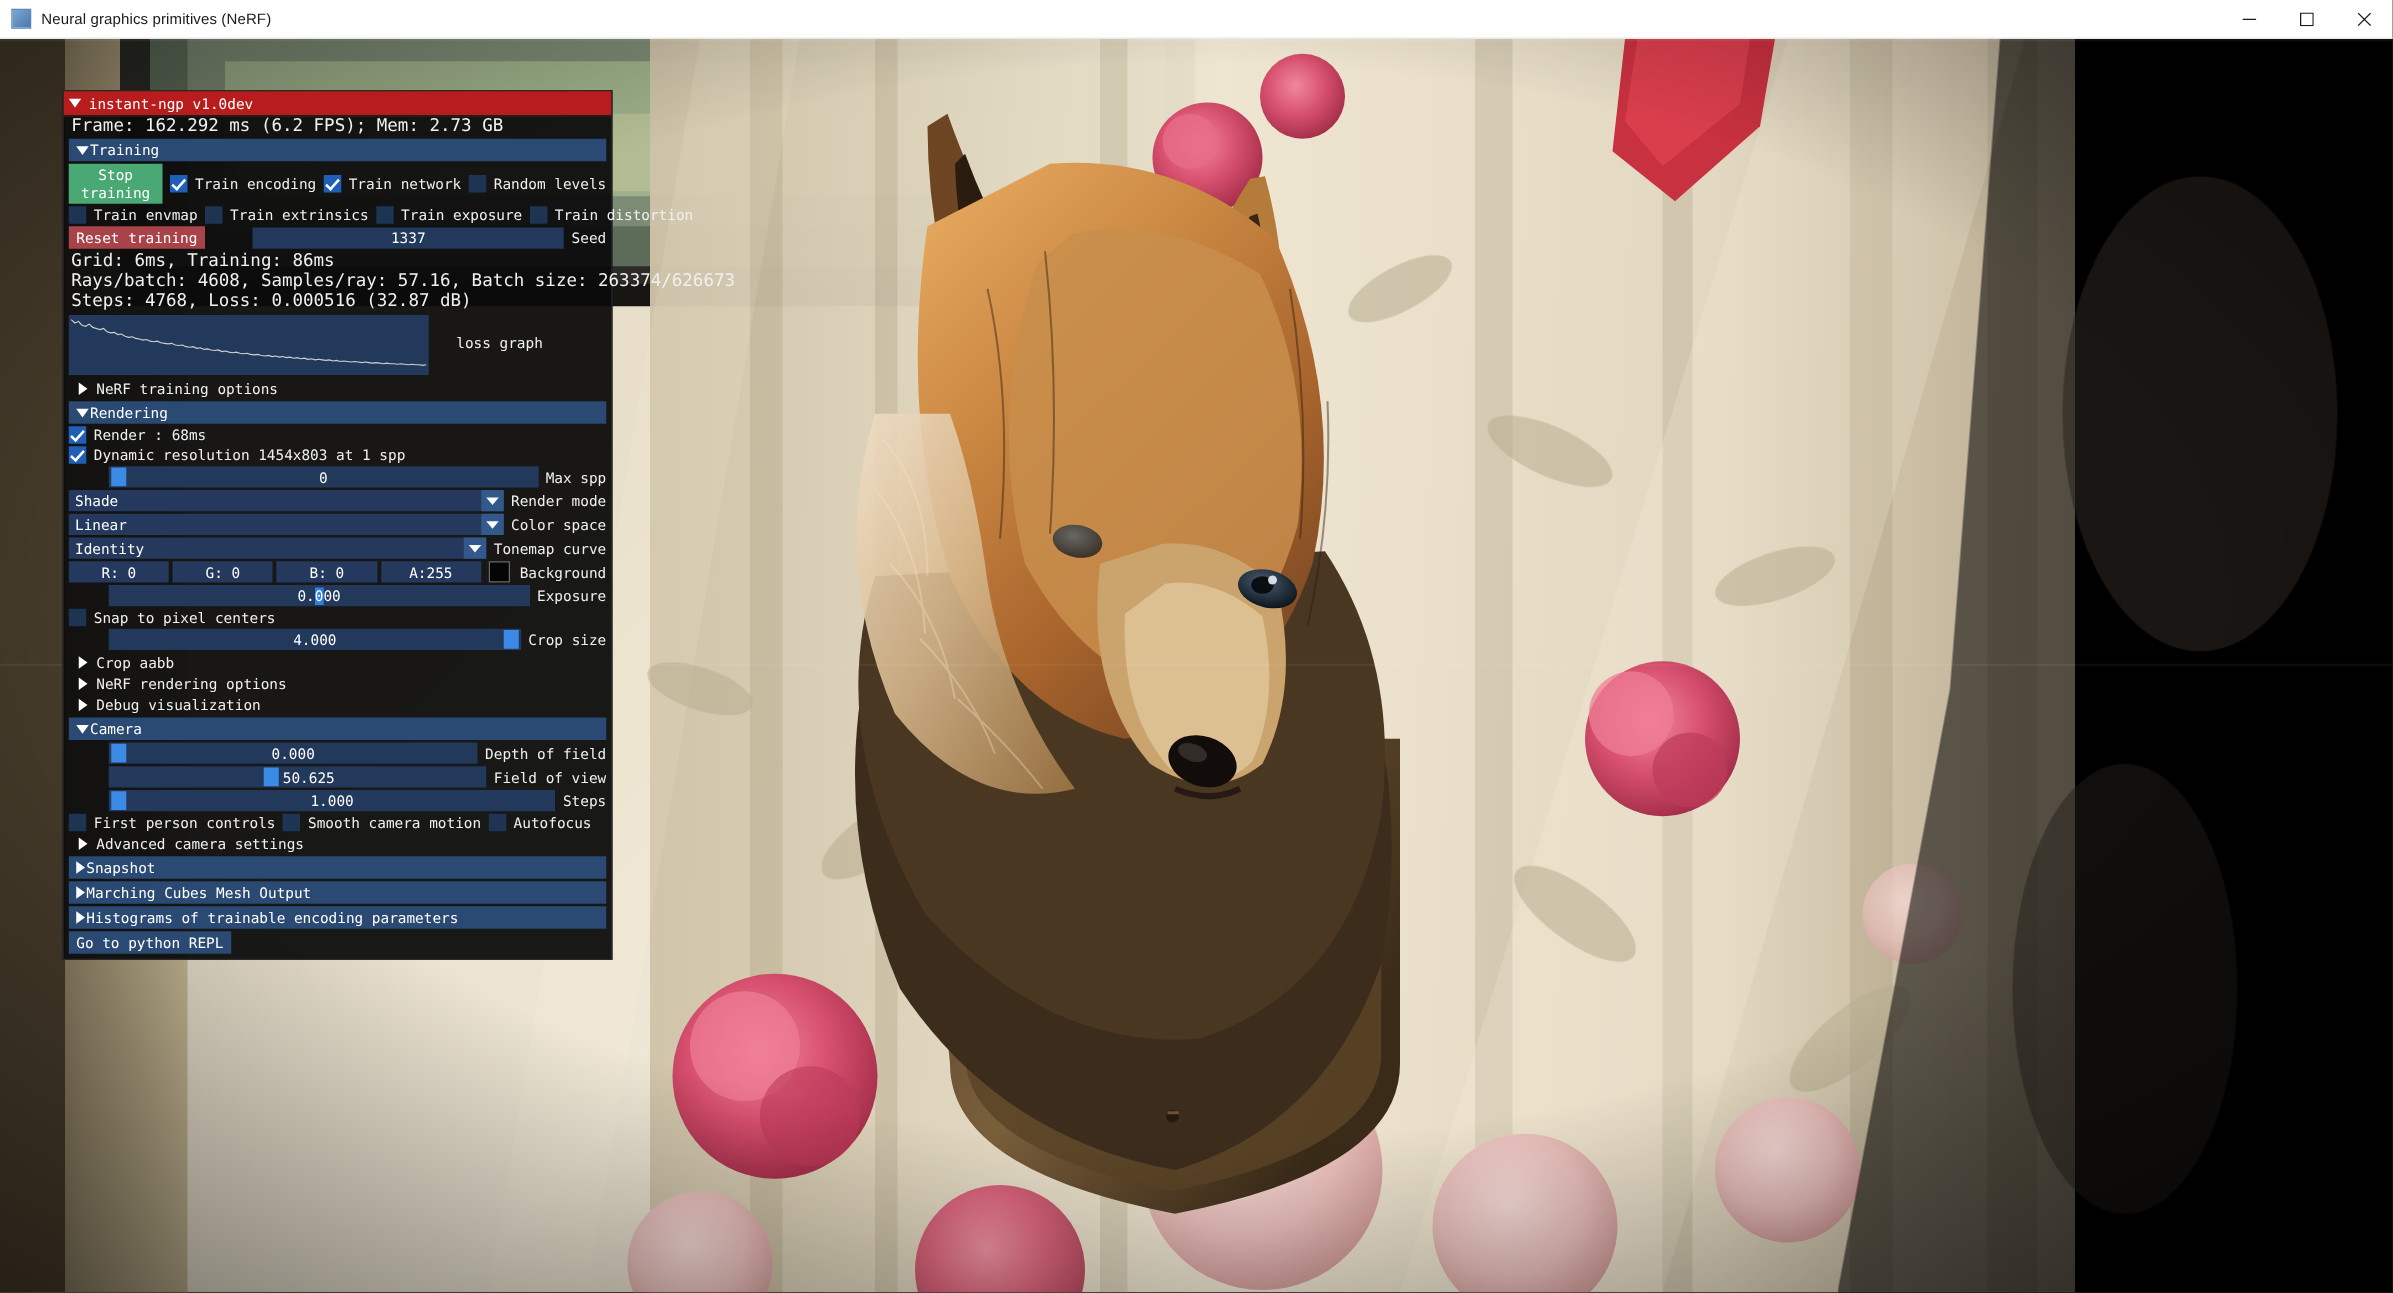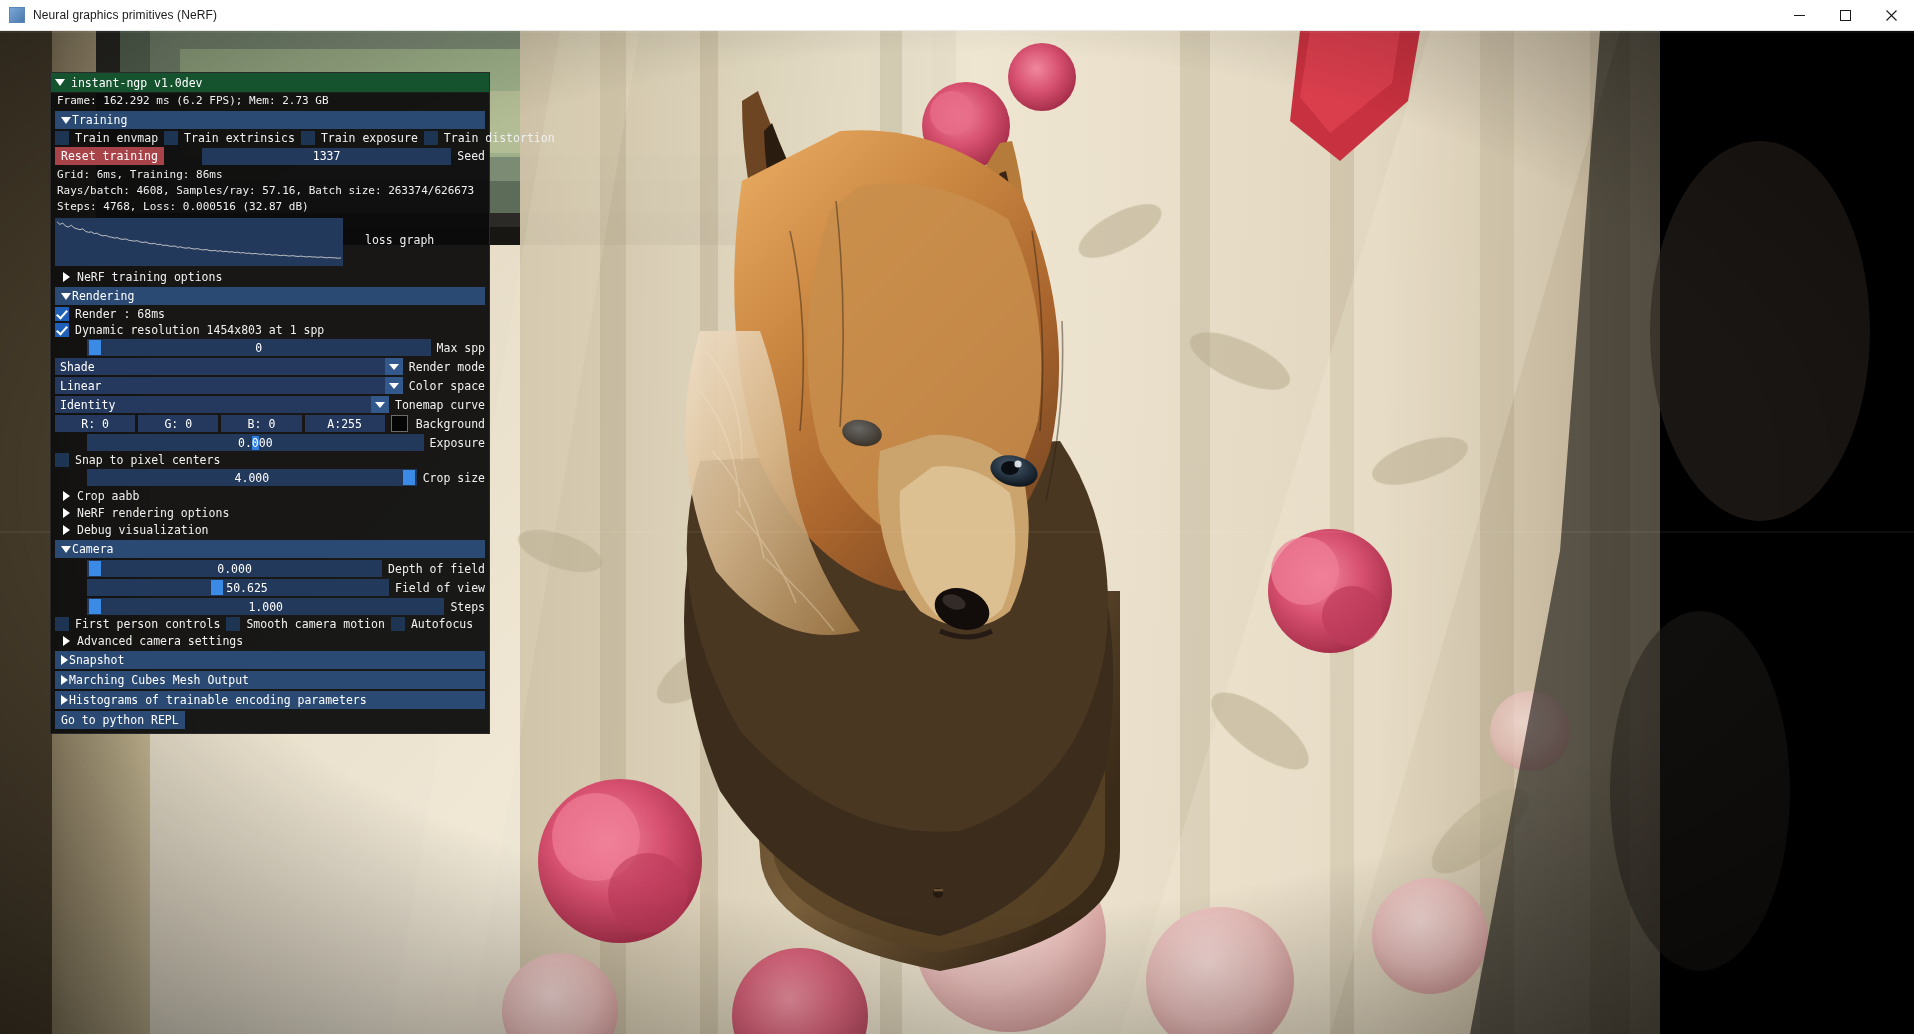--- a/index.html
+++ b/index.html
@@ -72,31 +72,31 @@
     font-family: "DejaVu Sans Mono", monospace;
     font-size: 11.5px;
     color: #e6e6e6;
     z-index: 30;
     padding-bottom: 2px;
   }
   #imgui-panel .win-title {
     height: 20px;
     display: flex; align-items: center;
     padding: 0 4px;
-    background: #14532d;
+    background: #b91c1c;
     border-bottom: 1px solid #1d1d1d;
     gap: 6px;
     font-size: 11.5px;
     color: #ffffff;
   }
   .arrow-down { width:0;height:0;border-left:5px solid transparent;border-right:5px solid transparent;border-top:7px solid #ffffff; flex:none; }
   .arrow-right { width:0;height:0;border-top:5px solid transparent;border-bottom:5px solid transparent;border-left:7px solid #ffffff; flex:none; }
   .txtline {
     padding: 1px 5px 1px 6px;
-    color: #f0f0f0; white-space: nowrap; font-size: 11px;
+    color: #f0f0f0; white-space: nowrap; font-size: 14px;
     line-height: 14px;
   }
 
   
   .header-bar {
     display: flex; align-items: center; gap: 1px;
     margin: 2px 4px;
     padding: 2px 6px;
     background: #2a4a74;
     color: #ffffff;
@@ -433,20 +433,35 @@
         <span>instant-ngp v1.0dev</span>
       </div>
 
       <div class="txtline">Frame: 162.292 ms (6.2 FPS); Mem: 2.73 GB</div>
 
       <div class="header-bar">
         <span class="arrow-down"></span>
         <span>Training</span>
       </div>
 
+      <div class="row">
+        <button class="btn btn-green">Stop training</button>
+        <span class="cb-wrap">
+          <span class="cb checked"></span>
+          <span class="cb-label">Train encoding</span>
+        </span>
+        <span class="cb-wrap">
+          <span class="cb checked"></span>
+          <span class="cb-label">Train network</span>
+        </span>
+        <span class="cb-wrap">
+          <span class="cb"></span>
+          <span class="cb-label">Random levels</span>
+        </span>
+      </div>
 
       <div class="row">
         <span class="cb-wrap">
           <span class="cb"></span>
           <span class="cb-label">Train envmap</span>
         </span>
         <span class="cb-wrap">
           <span class="cb"></span>
           <span class="cb-label">Train extrinsics</span>
         </span>

